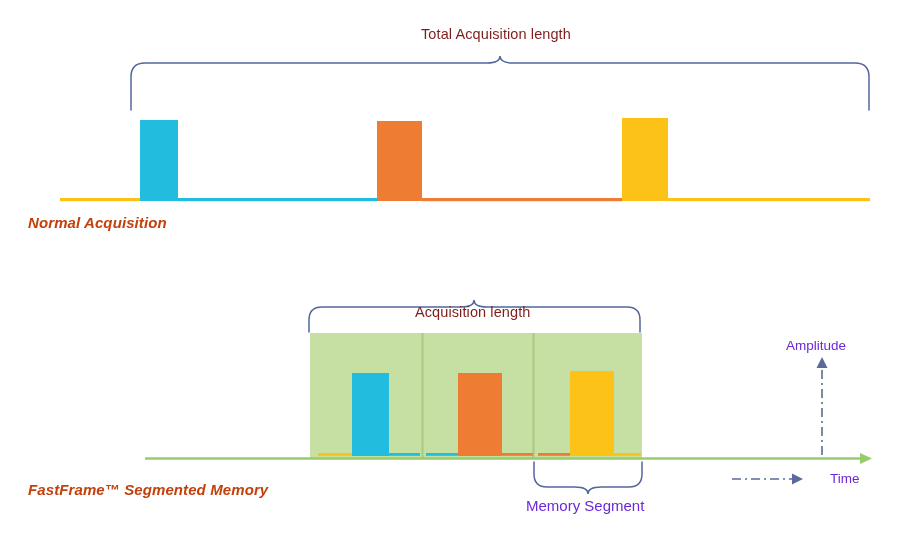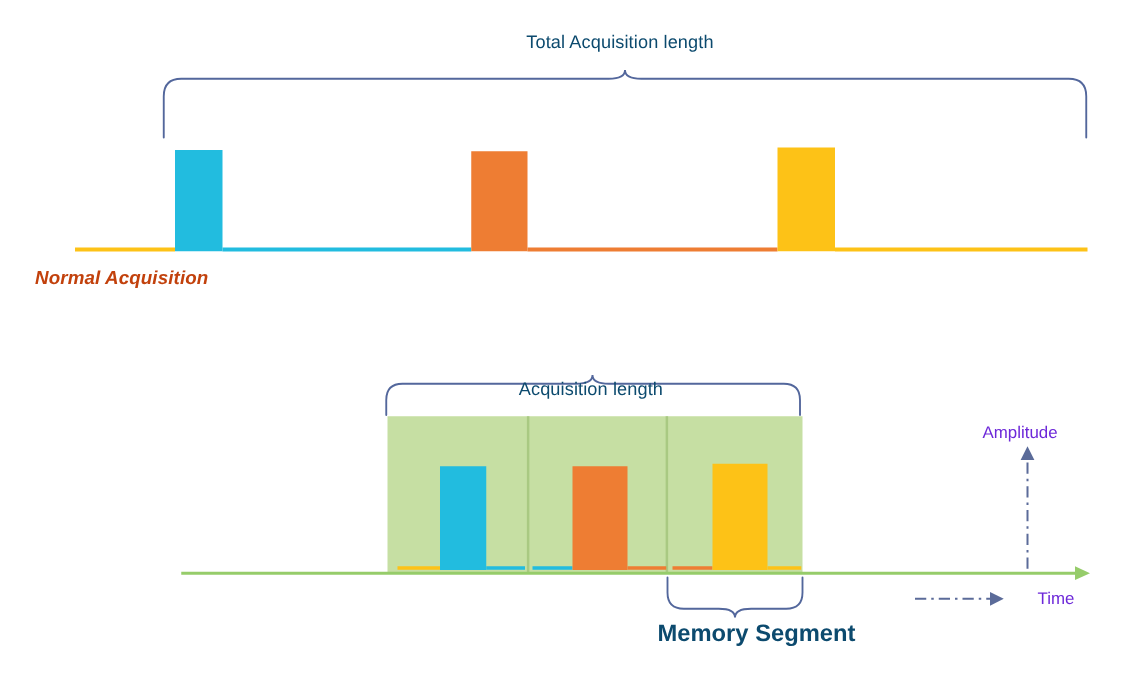--- a/index.html
+++ b/index.html
@@ -27,39 +27,38 @@
     height: 550px;
   }
   .txt {
     position: absolute;
     white-space: nowrap;
     color: #4a4f57;
   }
   .title-label {
     font-size: 14.5px;
     font-weight: 400;
-    color: #0c4a6e;
+    color: #7f1d1d;
     letter-spacing: 0.1px;
   }
   .section-label {
     font-size: 15px;
     font-weight: bold;
     font-style: italic;
     color: #c2410c;
     letter-spacing: 0.1px;
   }
   .axis-label {
     font-size: 13.5px;
     font-weight: 400;
     color: #6d28d9;
   }
   .brace-label {
-    font-size: 19px;
-    color: #0c4a6e;
-    font-weight: bold;
+    font-size: 15px;
+    color: #6d28d9;
   }
 </style>
 </head>
 <body>
 
 <div id="stage">
 
   <svg class="svg-layer" viewBox="0 0 900 550">
 
     <g>
@@ -150,18 +149,19 @@
   </svg>
 
   <div class="txt title-label" style="left:421px; top:26px;">Total Acquisition length</div>
 
   <div class="txt section-label" style="left:28px; top:214px;">Normal Acquisition</div>
 
   <div class="txt title-label" style="left:415px; top:268px;margin-top:36px;">Acquisition length</div>
 
   <div class="txt brace-label" style="left:526px; top:497px;">Memory Segment</div>
 
+  <div class="txt section-label" style="left:28px; top:481px;">FastFrame™ Segmented Memory</div>
 
   <div class="txt axis-label" style="left:786px; top:338px;">Amplitude</div>
 
   <div class="txt axis-label" style="left:830px; top:471px;">Time</div>
 
 </div>
 
 </body></html>

